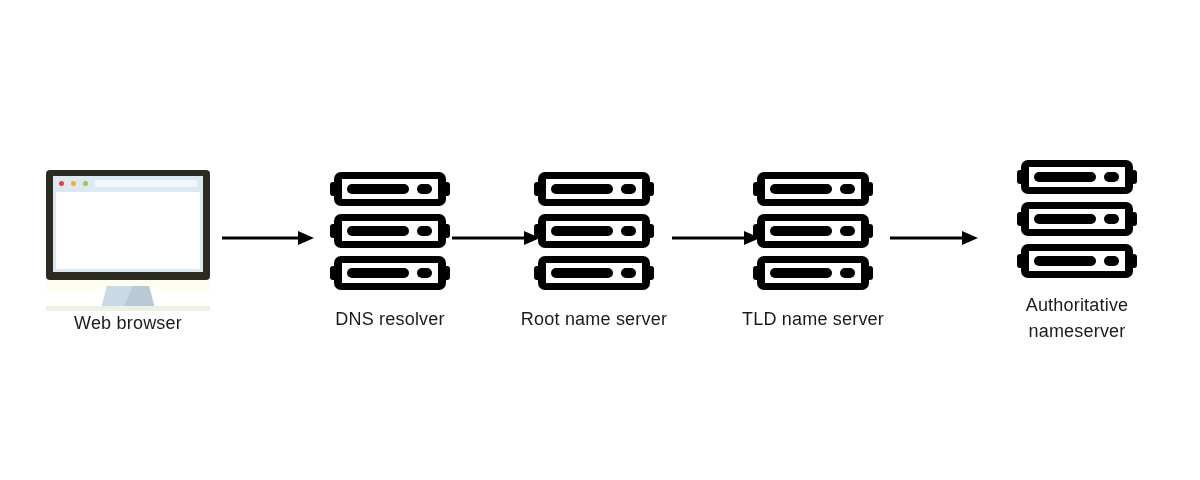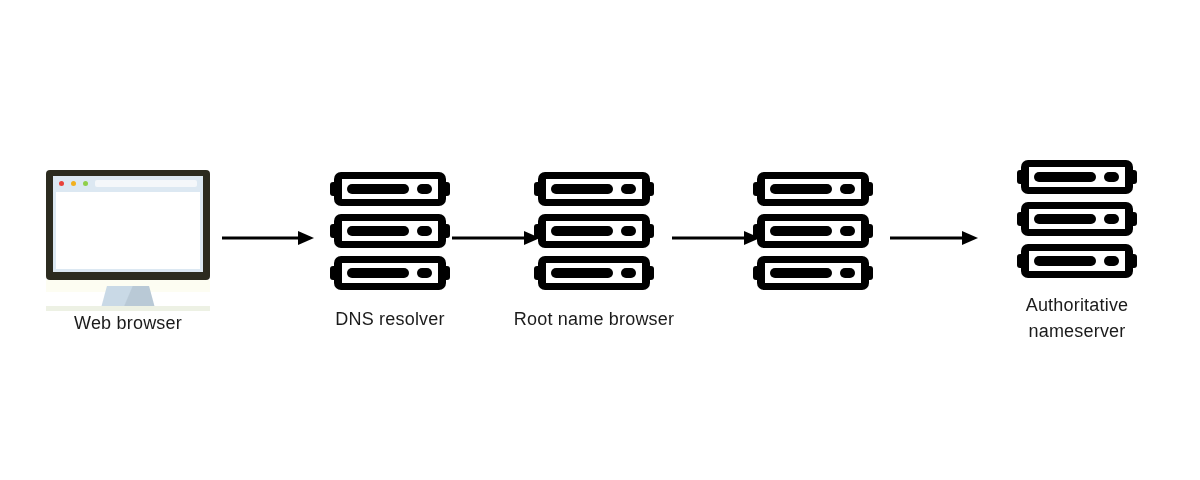--- a/index.html
+++ b/index.html
@@ -281,21 +281,21 @@
       </div>
       <div class="rack r3">
         <span class="rack-ear left"></span>
         <span class="rack-ear right"></span>
         <div class="rack-inner">
           <span class="rack-bar"></span>
           <span class="rack-led"></span>
         </div>
       </div>
     </div>
-    <div class="node-label" style="top:134px;">Root name browser</div>
+    <div class="node-label" style="top:134px;">Root name server</div>
   </div>
 
   <div class="arrow" style="left:672px; top:229px; width:88px;">
     <svg width="88" height="18" viewBox="0 0 88 18" aria-hidden="true">
       <line x1="0" y1="9" x2="74" y2="9" stroke="#000000" stroke-width="3"></line>
       <polygon points="72,2 88,9 72,16" fill="#000000"></polygon>
     </svg>
   </div>
 
   <div class="node" style="left:757px; top:172px; width:112px; height:170px;">
@@ -318,20 +318,21 @@
       </div>
       <div class="rack r3">
         <span class="rack-ear left"></span>
         <span class="rack-ear right"></span>
         <div class="rack-inner">
           <span class="rack-bar"></span>
           <span class="rack-led"></span>
         </div>
       </div>
     </div>
+    <div class="node-label" style="top:134px;">TLD name server</div>
   </div>
 
   <div class="arrow" style="left:890px; top:229px; width:88px;">
     <svg width="88" height="18" viewBox="0 0 88 18" aria-hidden="true">
       <line x1="0" y1="9" x2="74" y2="9" stroke="#000000" stroke-width="3"></line>
       <polygon points="72,2 88,9 72,16" fill="#000000"></polygon>
     </svg>
   </div>
 
   <div class="node" style="left:975px; top:160px; width:112px; height:190px;margin-left:46px;">

